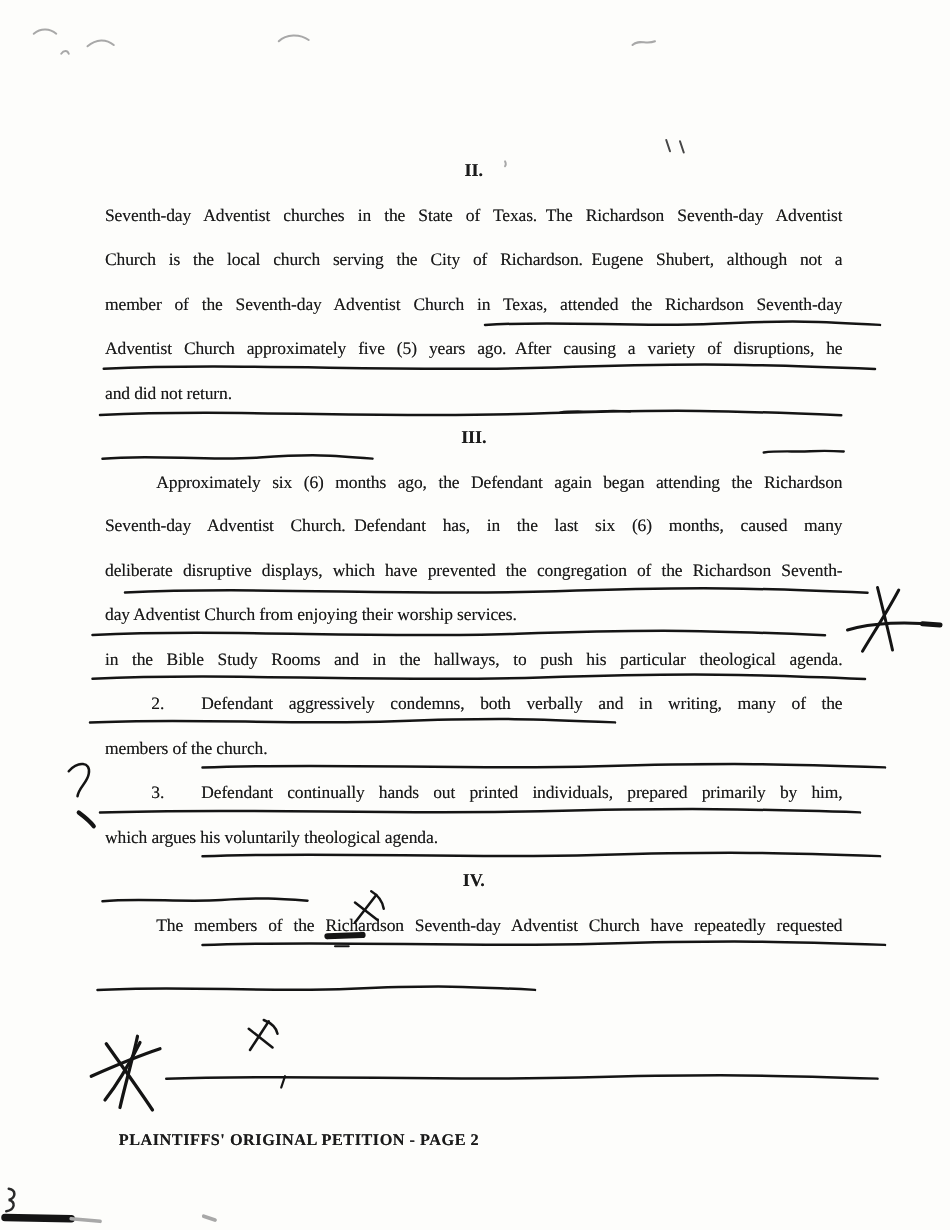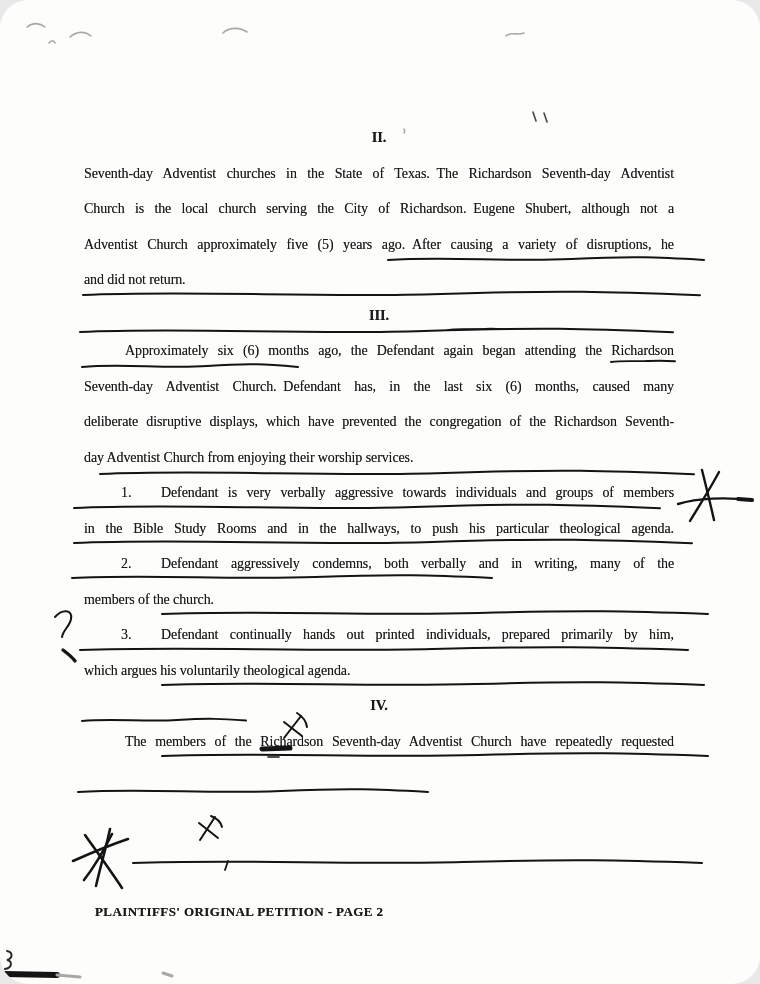--- a/index.html
+++ b/index.html
@@ -1,21 +1,20 @@
 <!DOCTYPE html>
 <html><head>
 <meta charset="utf-8">
 <style>
   html,body{margin:0;padding:0;background:#e8e8e8;}
   .page{
     position:relative;width:760px;height:984px;margin:0 auto;
     background:#fdfdfb;overflow:hidden;
     font-family:"Liberation Serif","DejaVu Serif",serif;
     color:#1a1a1a;
-    border-radius:28px;
   }
   .doc{
     position:absolute;left:84px;top:120px;width:590px;
     font-size:14px;letter-spacing:-0.1px;
     text-shadow:0 0 0.35px rgba(0,0,0,0.55);
   }
   .ln{
     height:35.5px;line-height:35.5px;
     text-align:justify;text-align-last:justify;text-justify:inter-word;
     overflow:hidden;white-space:nowrap;
@@ -33,30 +32,30 @@
 </style>
 </head>
 <body>
 
 <div class="page">
 
   <div class="doc">
     <div class="ln hd">II.</div>
     <div class="ln">Seventh-day Adventist churches in the State of Texas. The Richardson Seventh-day Adventist</div>
     <div class="ln">Church is the local church serving the City of Richardson. Eugene Shubert, although not a</div>
+    <div class="ln">member of the Seventh-day Adventist Church in Texas, attended the Richardson Seventh-day</div>
     <div class="ln">Adventist Church approximately five (5) years ago. After causing a variety of disruptions, he</div>
     <div class="ln end">and did not return.</div>
 
     <div class="ln hd">III.</div>
     <div class="ln ind">Approximately six (6) months ago, the Defendant again began attending the Richardson</div>
     <div class="ln">Seventh-day Adventist Church. Defendant has, in the last six (6) months, caused many</div>
     <div class="ln">deliberate disruptive displays, which have prevented the congregation of the Richardson Seventh-</div>
     <div class="ln end">day Adventist Church from enjoying their worship services.</div>
 
-    <div class="ln"><span class="num">1.</span><span>Defendant is very verbally aggressive towards individuals and groups of members</span></div>
     <div class="ln">in the Bible Study Rooms and in the hallways, to push his particular theological agenda.</div>
 
     <div class="ln"><span class="num">2.</span><span>Defendant aggressively condemns, both verbally and in writing, many of the</span></div>
     <div class="ln end">members of the church.</div>
 
     <div class="ln"><span class="num">3.</span><span>Defendant continually hands out printed individuals, prepared primarily by him,</span></div>
     <div class="ln end">which argues his voluntarily theological agenda.</div>
 
     <div class="ln hd">IV.</div>
     <div class="ln ind">The members of the Richardson Seventh-day Adventist Church have repeatedly requested</div>

